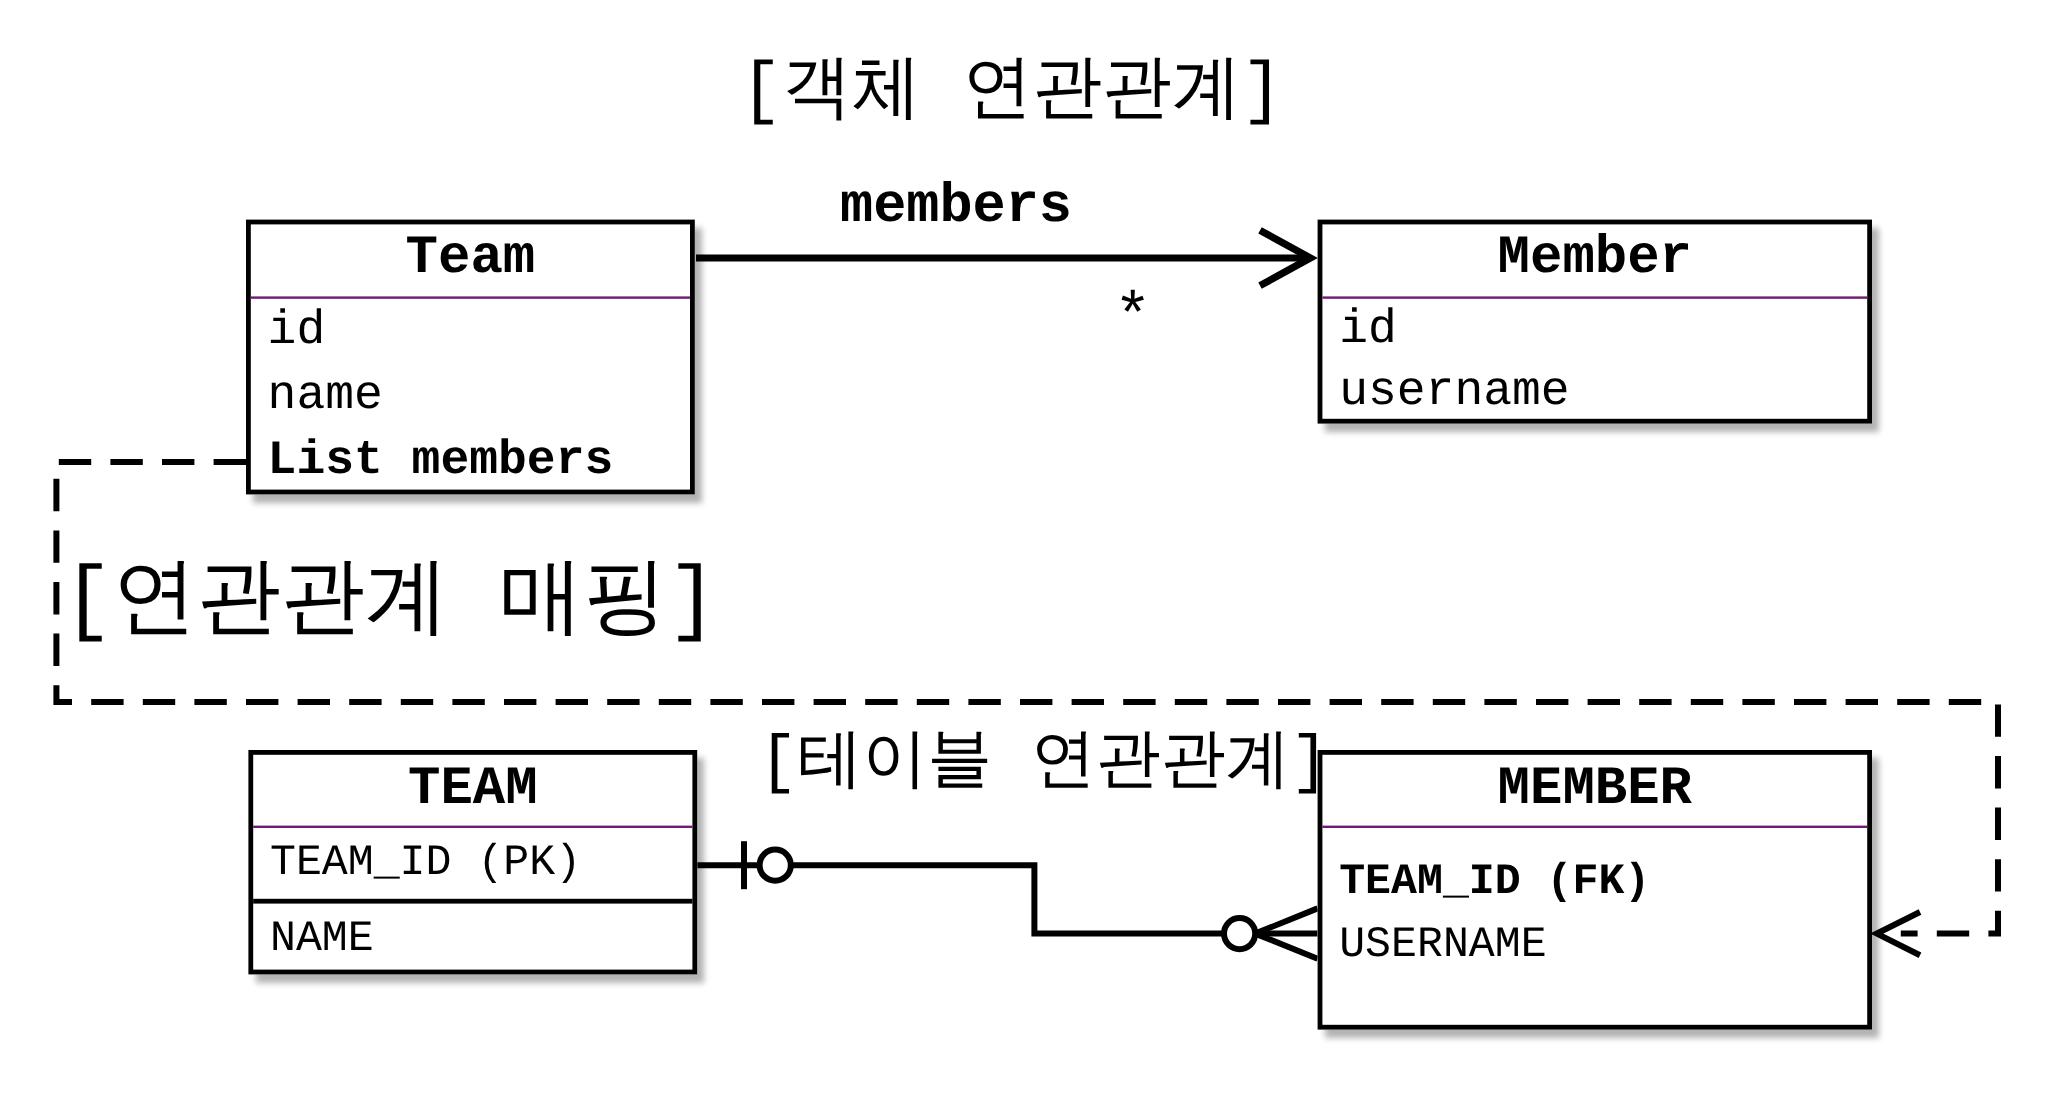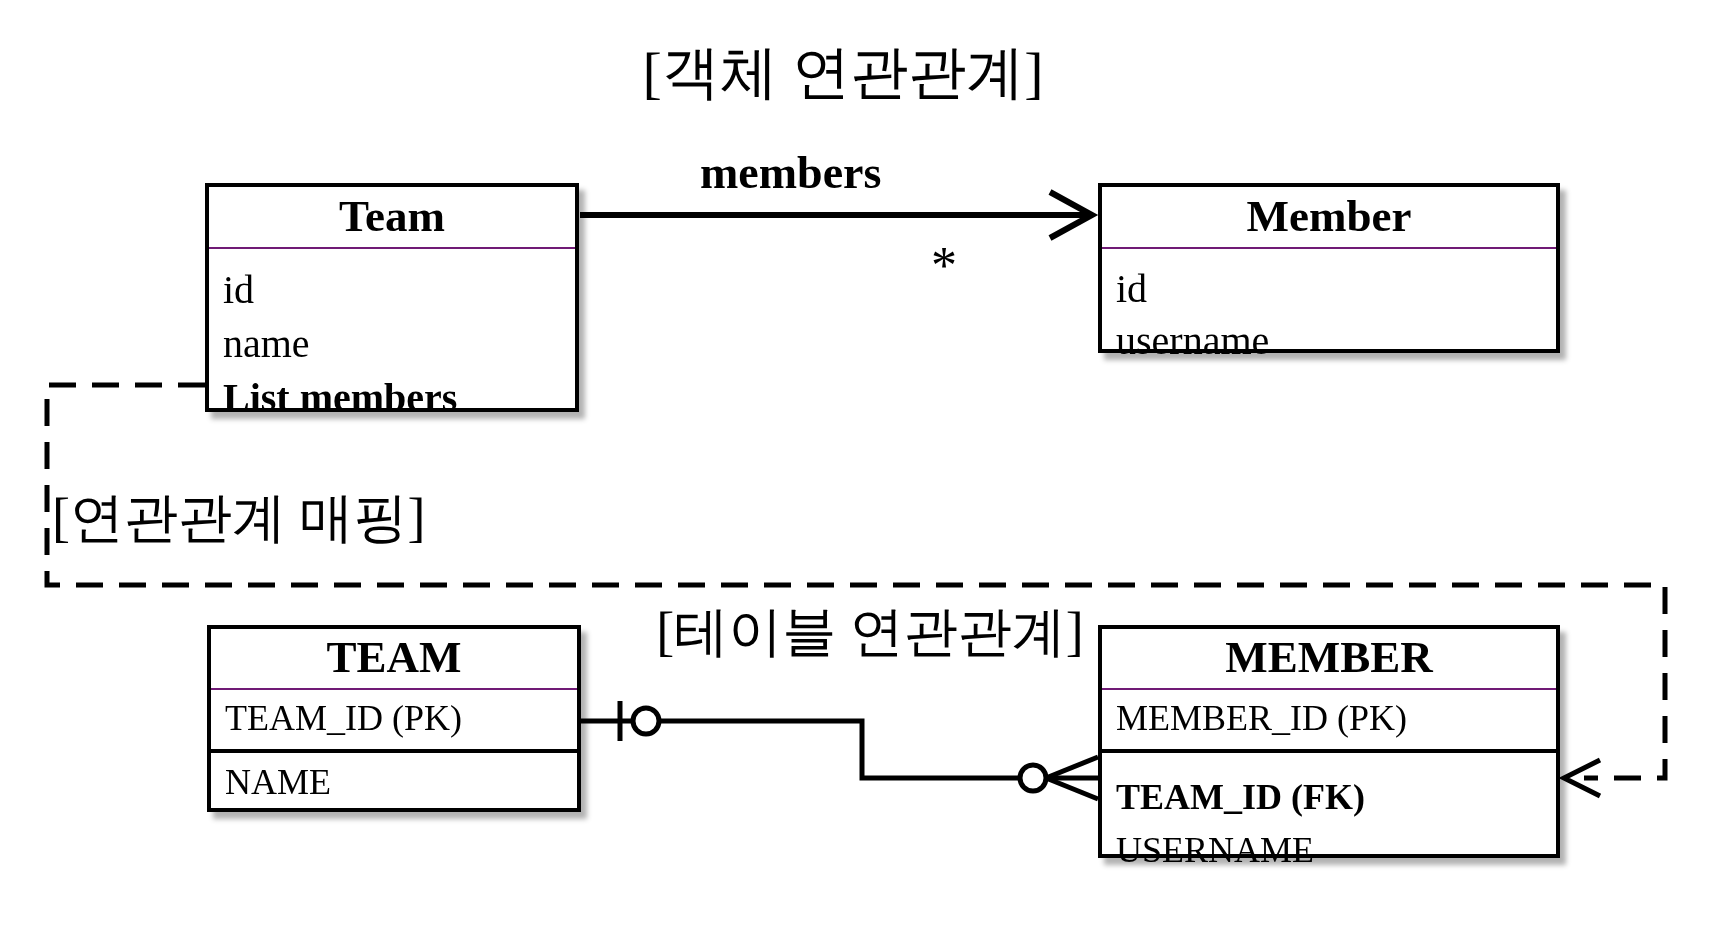--- a/index.html
+++ b/index.html
@@ -1,36 +1,36 @@
 <!DOCTYPE html>
 <html><head>
 <meta charset="utf-8">
 <style>
   html, body { margin: 0; padding: 0; background: #ffffff; }
   .canvas {
     position: relative;
     width: 1712px;
     height: 933px;
     background: #ffffff;
-    font-family: Liberation Serif, serif;
+    font-family: Liberation Mono, monospace;
     color: #000000;
     overflow: hidden;
   }
   .connector-layer {
     position: absolute;
     left: 0; top: 0;
     width: 1712px; height: 933px;
   }
   .section-title {
     position: absolute;
     white-space: nowrap;
     color: #000000;
   }
   .title-object   { left: 493px; top: 34px;  width: 700px; text-align: center; font-size: 58px; }
-  .title-mapping  { left: 52px;  top: 482px; font-size: 54px; }
+  .title-mapping  { left: 52px;  top: 450px; font-size: 70px; }
   .title-table    { left: 520px; top: 596px; width: 700px; text-align: center; font-size: 54px; }
 
   .assoc-label {
     position: absolute;
     left: 700px; top: 146px; width: 358px;
     text-align: left;
     font-size: 46px; font-weight: bold;
     white-space: nowrap;
   }
   .multiplicity {
@@ -61,21 +61,21 @@
     overflow: hidden;
   }
   .bold { font-weight: bold; }
 
   
   .team-class   { left: 205px;  top: 183px; width: 374px; height: 229px; }
   .member-class { left: 1098px; top: 183px; width: 462px; height: 170px; }
   .team-class .box-header, .member-class .box-header { height: 60px; line-height: 58px; }
   .team-class .field   { font-size: 40px; line-height: 54px; height: 54px; }
   .member-class .field { font-size: 40px; line-height: 52px; height: 52px; }
-  .team-class .box-body, .member-class .box-body { padding-top: 14px; }
+  .team-class .box-body, .member-class .box-body { padding-top: 1px; }
 
   
   .team-table   { left: 207px;  top: 625px; width: 374px; height: 187px; }
   .member-table { left: 1098px; top: 625px; width: 462px; height: 233px; }
   .team-table .box-header, .member-table .box-header { height: 59px; line-height: 57px; }
   .trow { font-size: 36px; }
   .trow.ruled { border-bottom: 4px solid #000000; height: 59px; line-height: 57px; }
   .team-table .trow.last { height: 61px; line-height: 59px; }
   .member-table .compartment { height: 107px; padding-top: 18px; }
   .member-table .compartment .trow { height: 53px; line-height: 53px; }
@@ -127,20 +127,19 @@
   </div>
 
   <div class="uml-box team-table">
     <div class="box-header">TEAM</div>
     <div class="trow ruled">TEAM_ID (PK)</div>
     <div class="trow last">NAME</div>
   </div>
 
   <div class="uml-box member-table">
     <div class="box-header">MEMBER</div>
-    <div class="trow ruled">MEMBER_ID (PK)</div>
     <div class="compartment">
       <div class="trow bold">TEAM_ID (FK)</div>
       <div class="trow">USERNAME</div>
     </div>
   </div>
 
 </div>
 
 </body></html>

